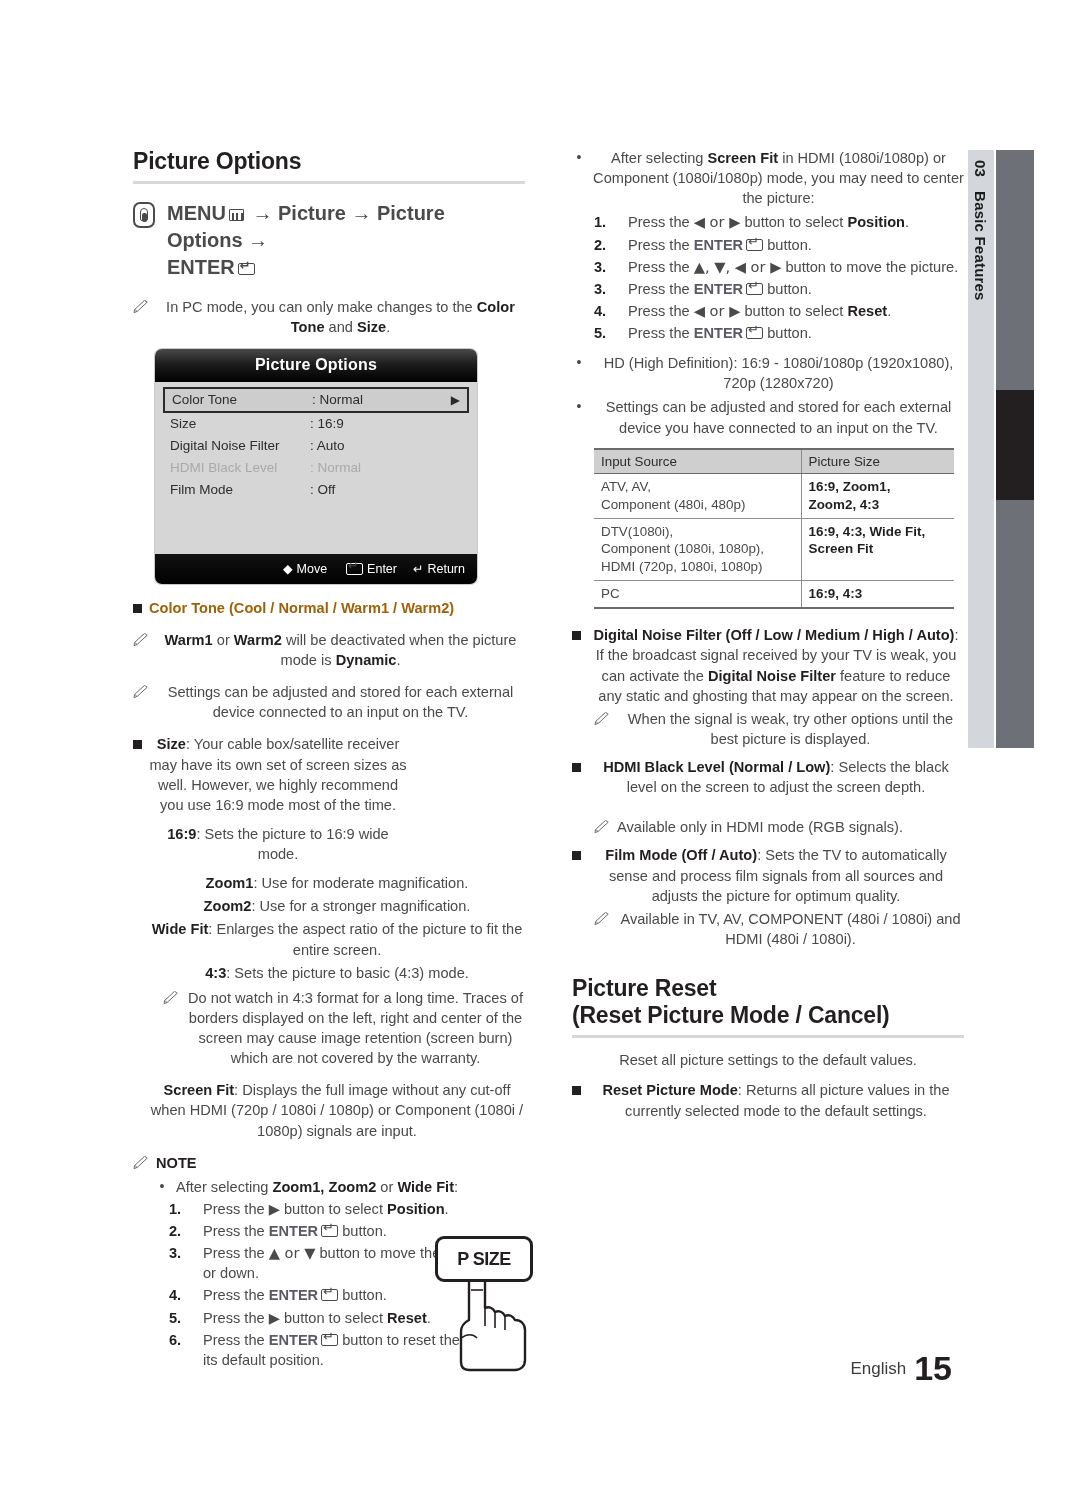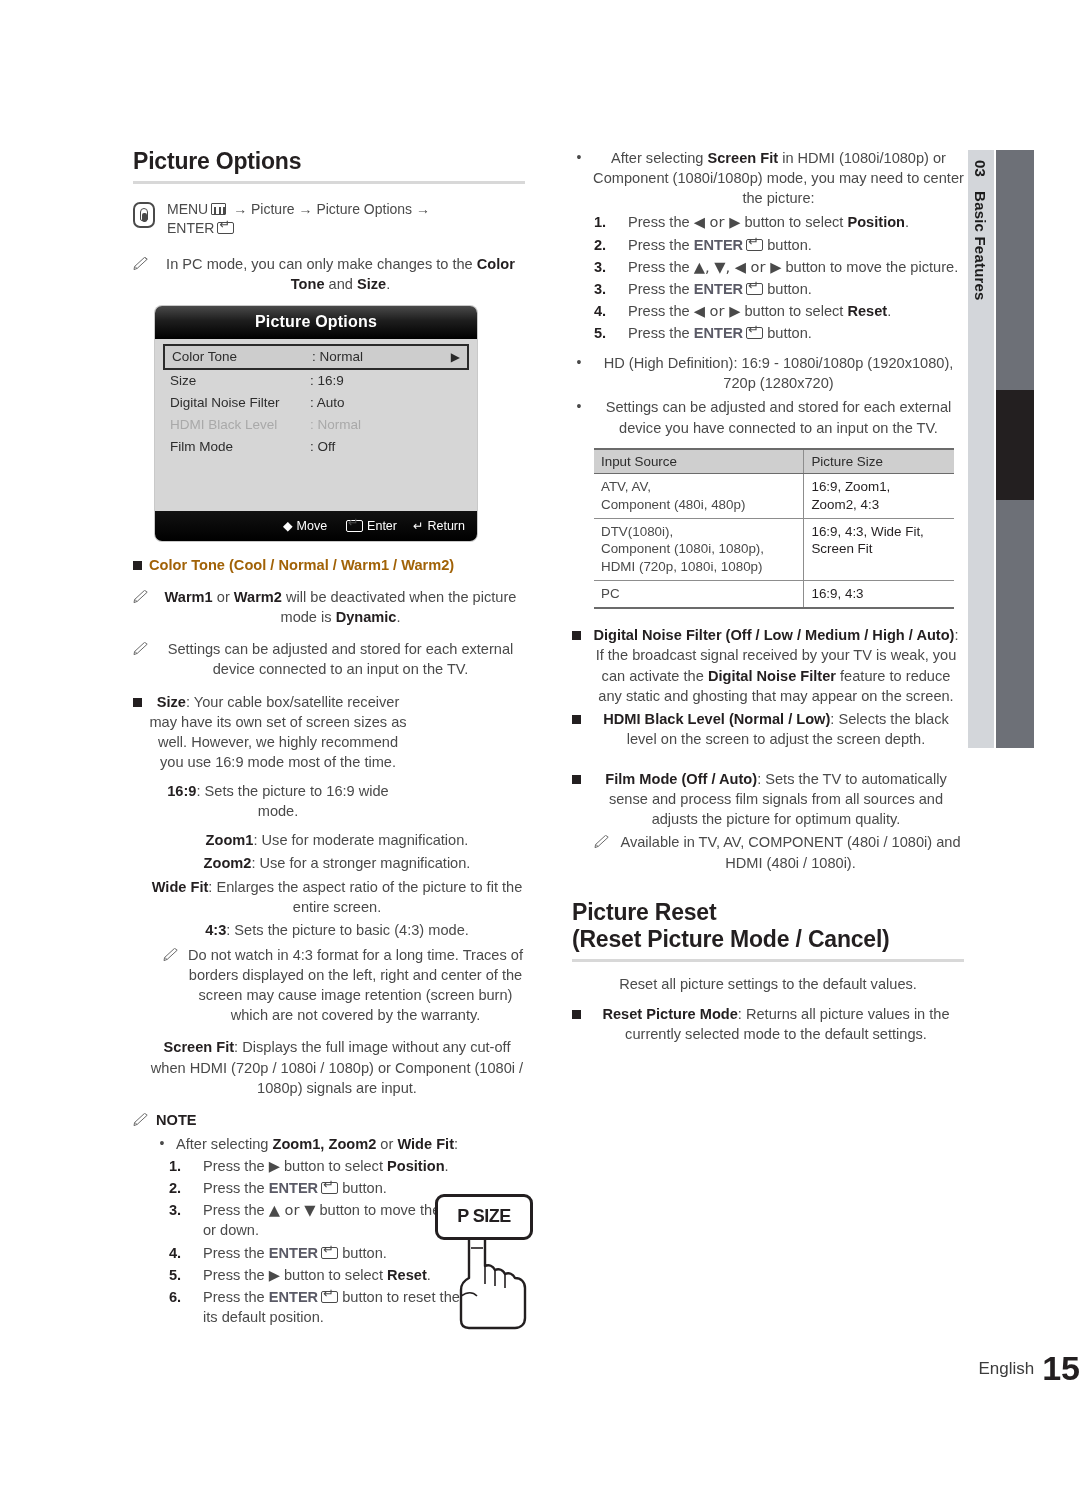--- a/index.html
+++ b/index.html
@@ -44,21 +44,21 @@
     position:relative;margin-top:2px;box-sizing:border-box;
   }
   .menu-ico:before{
     content:"";position:absolute;left:5px;top:4px;width:8px;height:13px;
     border:1.6px solid #4a4a4a;border-radius:4px 4px 2px 2px;box-sizing:border-box;
   }
   .menu-ico:after{
     content:"";position:absolute;left:6.5px;top:9px;width:5px;height:9px;
     background:#4a4a4a;border-radius:2px;
   }
-  .path-text{font-size:14px;line-height:1.34;color:#4a4a4a;font-weight:normal;}
+  .path-text{font-size:20px;line-height:1.34;color:#4a4a4a;font-weight:bold;}
   .ico-menu{
     display:inline-block;width:15px;height:12px;vertical-align:-1px;margin:0 3px;
     background:
       linear-gradient(#4a4a4a,#4a4a4a) 2px 3px/2px 7px no-repeat,
       linear-gradient(#4a4a4a,#4a4a4a) 6.5px 3px/2px 7px no-repeat,
       linear-gradient(#4a4a4a,#4a4a4a) 11px 3px/2px 7px no-repeat;
     border:1.5px solid #4a4a4a;box-sizing:border-box;border-radius:1px;
   }
   .ico-enter{
     display:inline-block;width:17px;height:12px;vertical-align:-1px;margin-left:3px;
@@ -118,26 +118,26 @@
   .indent{margin-left:22px;}
   .indent2{margin-left:36px;}
 
   
   table.spec{border-collapse:collapse;width:360px;margin:10px 0 16px 22px;font-size:13.4px;}
   table.spec th{
     background:#cfcfcf;border-top:2px solid #6b6b6b;border-bottom:1px solid #6b6b6b;
     text-align:left;font-weight:normal;color:#2d2d2d;padding:4px 7px;
   }
   table.spec td{border-bottom:1px solid #8d8d8d;padding:4px 7px;color:#4a4a4a;vertical-align:top;line-height:1.34;}
-  table.spec td.r{font-weight:normal;color:#231f20;}
+  table.spec td.r{font-weight:bold;color:#231f20;}
   table.spec th.divider,table.spec td.divider{border-left:1px solid #8d8d8d;}
   table.spec tr:last-child td{border-bottom:2px solid #6b6b6b;}
 
   
-  .footer{position:absolute;left:0;right:0;bottom:106px;text-align:right;}
+  .footer{position:absolute;left:0;right:0;bottom:106px;text-align:right;padding-right:128px;}
   .footer .lang{font-size:17px;color:#3c3c3c;vertical-align:6px;}
   .footer .pg{font-size:34px;font-weight:bold;color:#231f20;margin-left:8px;}
 </style>
 </head>
 <body>
 
 <div class="page">
 
   <div class="side-tab">
     <div class="side-tab-label">
@@ -381,26 +381,40 @@
           <td class="r divider" style="white-space:pre-line">16:9, 4:3</td>
         </tr>
       </tbody>
     </table>
 
     <div class="note-row" style="margin-bottom:3px">
       <span class="sq"></span>
       <p class="txt"><b>Digital Noise Filter (Off / Low / Medium / High / Auto)</b><span>: If the broadcast signal received by your TV is weak, you can activate the </span><b>Digital Noise Filter</b><span> feature to reduce any static and ghosting that may appear on the screen.</span></p>
     </div>
 
+    <div class="note-row indent" style="margin-bottom:8px">
+      <svg class="pencil" viewBox="0 0 16 14">
+          <path d="M1 12.6 L4.2 11.4 L14.2 2.2 L11.6 0.3 L1.6 9.5 Z" fill="none" stroke="#6b6b6b" stroke-width="1"></path>
+          <path d="M1.6 9.5 L4.2 11.4" fill="none" stroke="#6b6b6b" stroke-width="0.8"></path>
+        </svg>
+      <p class="txt">When the signal is weak, try other options until the best picture is displayed.</p>
+    </div>
 
     <div class="note-row" style="margin-bottom:20px">
       <span class="sq"></span>
       <p class="txt"><b>HDMI Black Level (Normal / Low)</b><span>: Selects the black level on the screen to adjust the screen depth.</span></p>
     </div>
 
+    <div class="note-row indent" style="margin-bottom:8px">
+      <svg class="pencil" viewBox="0 0 16 14">
+          <path d="M1 12.6 L4.2 11.4 L14.2 2.2 L11.6 0.3 L1.6 9.5 Z" fill="none" stroke="#6b6b6b" stroke-width="1"></path>
+          <path d="M1.6 9.5 L4.2 11.4" fill="none" stroke="#6b6b6b" stroke-width="0.8"></path>
+        </svg>
+      <p class="txt">Available only in HDMI mode (RGB signals).</p>
+    </div>
 
     <div class="note-row" style="margin-bottom:3px">
       <span class="sq"></span>
       <p class="txt"><b>Film Mode (Off / Auto)</b><span>: Sets the TV to automatically sense and process film signals from all sources and adjusts the picture for optimum quality.</span></p>
     </div>
 
     <div class="note-row indent" style="margin-bottom:26px">
       <svg class="pencil" viewBox="0 0 16 14">
           <path d="M1 12.6 L4.2 11.4 L14.2 2.2 L11.6 0.3 L1.6 9.5 Z" fill="none" stroke="#6b6b6b" stroke-width="1"></path>
           <path d="M1.6 9.5 L4.2 11.4" fill="none" stroke="#6b6b6b" stroke-width="0.8"></path>

